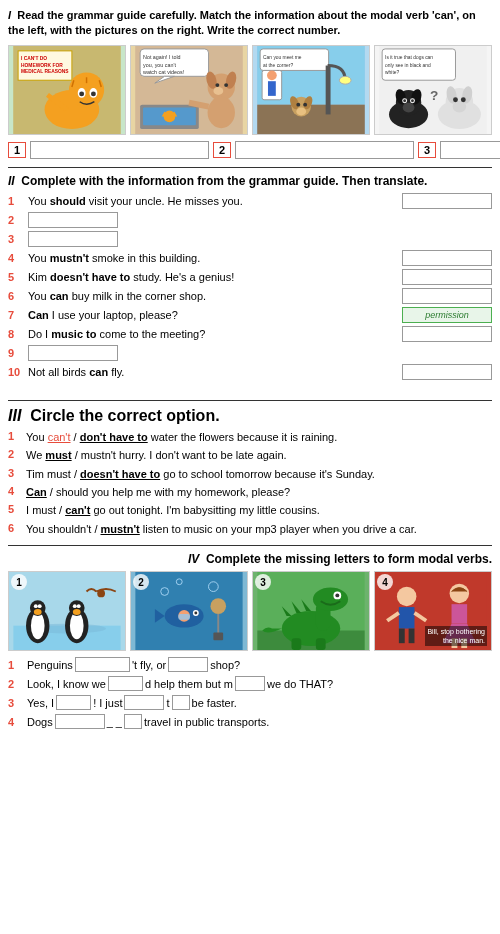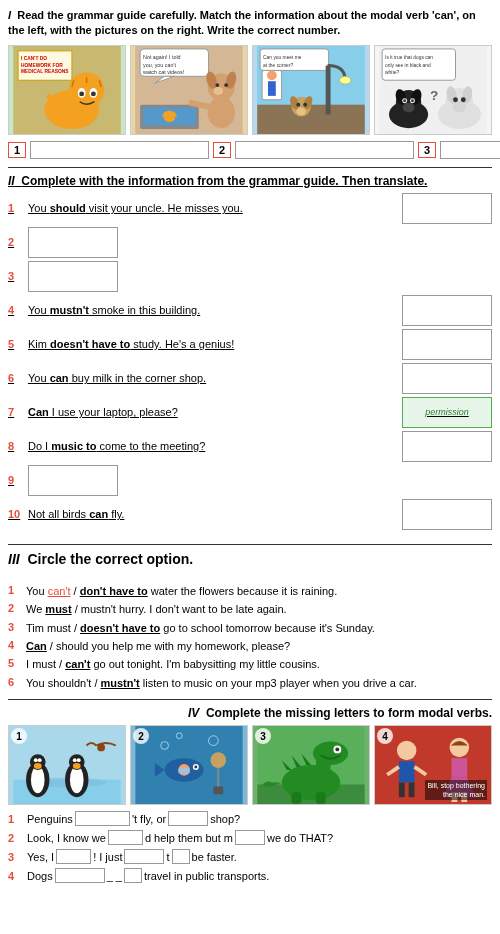--- a/index.html
+++ b/index.html
@@ -85,21 +85,21 @@
     }
 
     .item-text {
       flex: 1;
       font-size: 11px;
       line-height: 1.3;
     }
 
     .answer-box {
       width: 90px;
-      height: 31px;
+      height: 16px;
       border: 1px solid #999;
       background: #fff;
       flex-shrink: 0;
     }
 
     .answer-box-green {
       background: #e8f5e9;
       border: 1px solid #4caf50;
       display: flex;
       align-items: center;
@@ -372,21 +372,21 @@
       <div class="number-box">
         <span class="number-label">3</span>
         <input class="answer-box-small" type="text" style="">
       </div>
 
     </div>
   </div>
 
   <hr class="divider-line">
 
-  <div style="margin-bottom:14px;text-decoration:underline;">
+  <div style="margin-bottom:20px;">
     <p style="font-weight:bold; font-size:12px; margin-bottom:5px;">
       <span style="font-style:italic;">II</span>
       &nbsp;<span>Complete with the information from the grammar guide. Then translate.</span>
     </p>
 
     <div class="section-ii-items">
 
       <div class="section-ii-item">
         <span class="item-number">1</span>
         <span class="item-text">You <strong>should</strong> visit your uncle. He misses you.</span>
@@ -445,21 +445,21 @@
         <span class="item-text">Not all birds <strong>can</strong> fly.</span>
         <div class="answer-box"></div>
       </div>
 
     </div>
   </div>
 
   <hr class="divider-line">
 
   <div style="margin-bottom:8px;">
-    <p style="font-weight:bold; font-size:14px; margin-bottom:17px;">
+    <p style="font-weight:bold; font-size:16px; margin-bottom:5px;">
       <span style="font-style:italic;">III</span>
       &nbsp;<span>Circle the correct option.</span>
     </p>
 
     <div class="section-iii-items">
 
       <div class="section-iii-item">
         <span class="item-number">1</span>
         <span class="iii-text">
           You <span style="color:#e74c3c; text-decoration:underline;">can't</span> / <span style="font-weight:bold; text-decoration:underline;">don't have to</span> water the flowers because it is raining.

